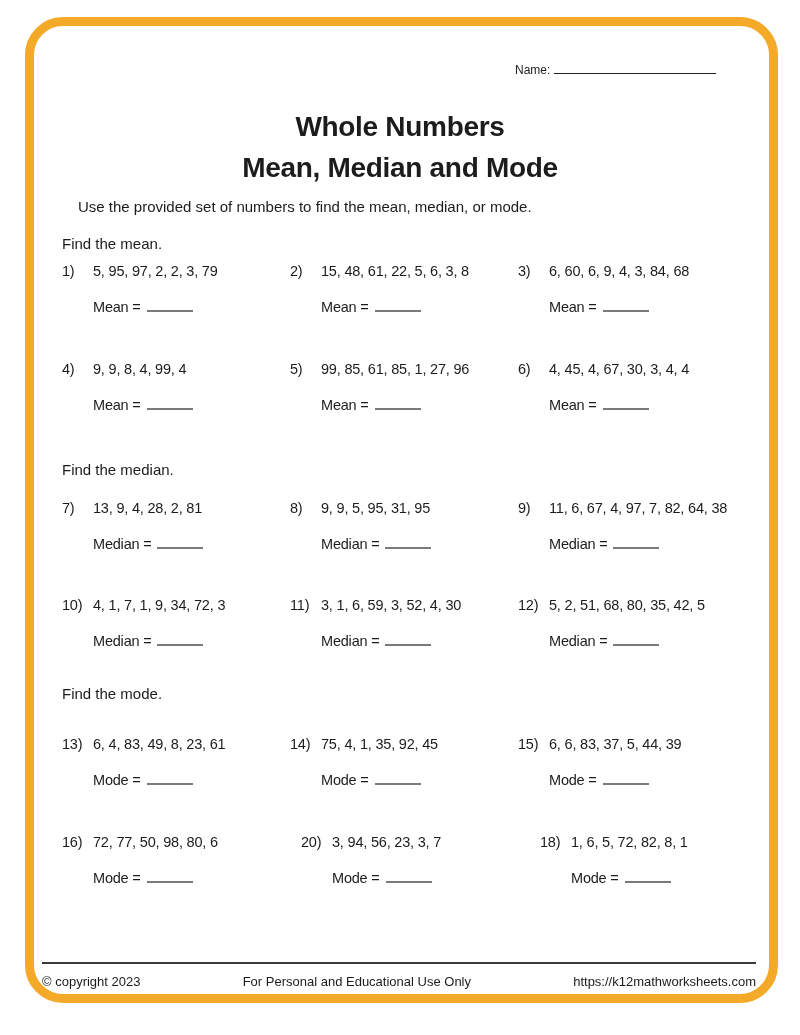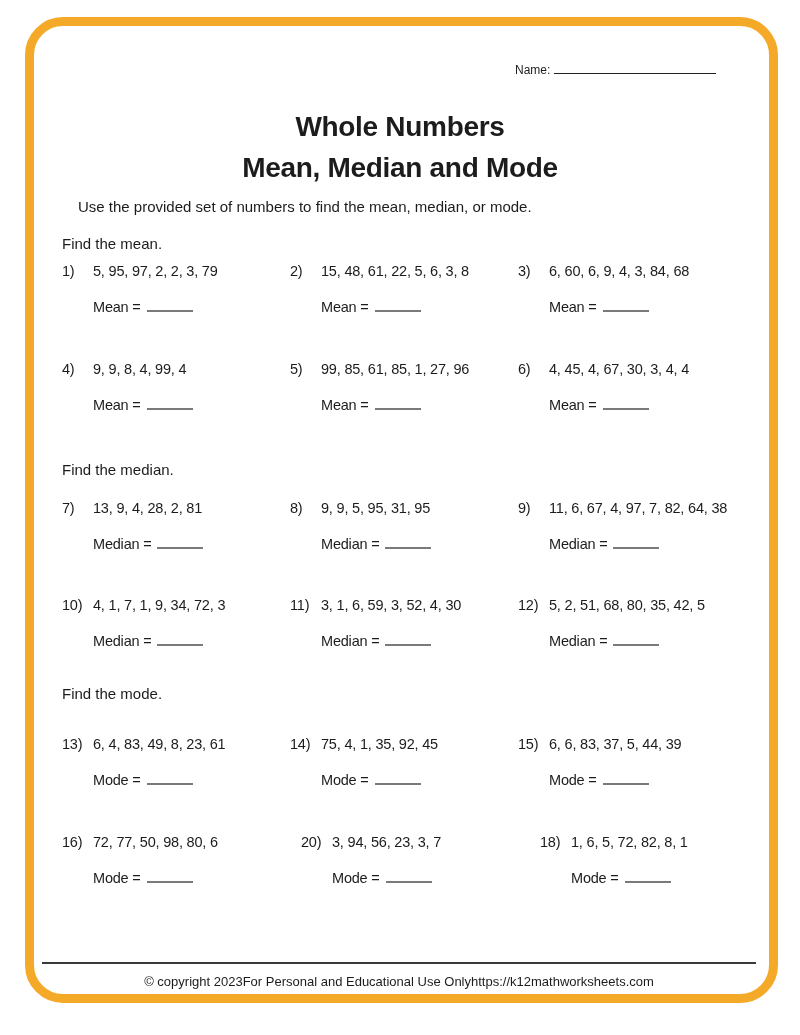--- a/index.html
+++ b/index.html
@@ -31,21 +31,21 @@
   #row5 { top:736px; } #row6 { top:834px;gap:11px; }
 
   .problem { display:grid; grid-template-columns:31px 1fr; font-size:14.5px; letter-spacing:-0.2px; }
   .pnum { }
   .pset { white-space:nowrap; }
   .pans { margin-top:20px; white-space:nowrap; }
   .blank { display:inline-block; width:46px; height:13px; border-bottom:2px solid var(--blank); margin-left:6px; }
 
   .footer { position:absolute; left:42px; top:962px; width:714px;
             border-top:2px solid #3a3a3a; padding-top:10px;
-            display:flex; justify-content:center; font-size:13px; }
+            display:flex; justify-content:space-between; font-size:13px; }
 </style>
 </head>
 <body>
 
 <div class="border-frame"></div>
 
 <div class="name-row">
   <span>Name:</span><span class="name-blank"></span>
 </div>
 

